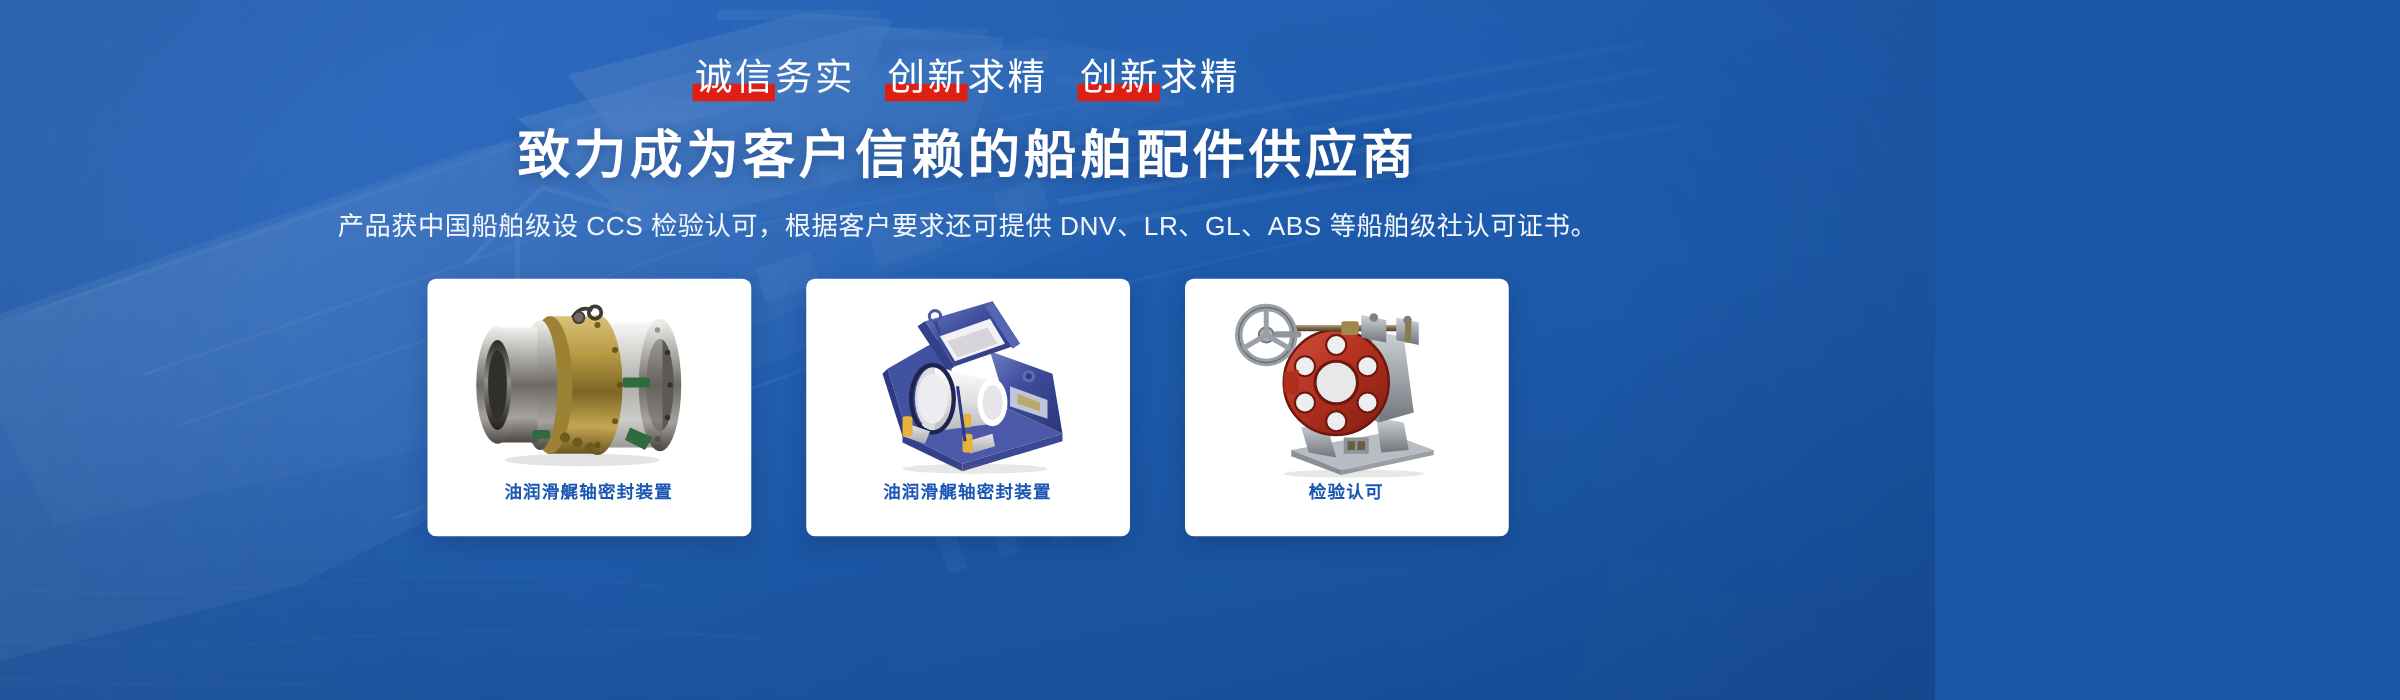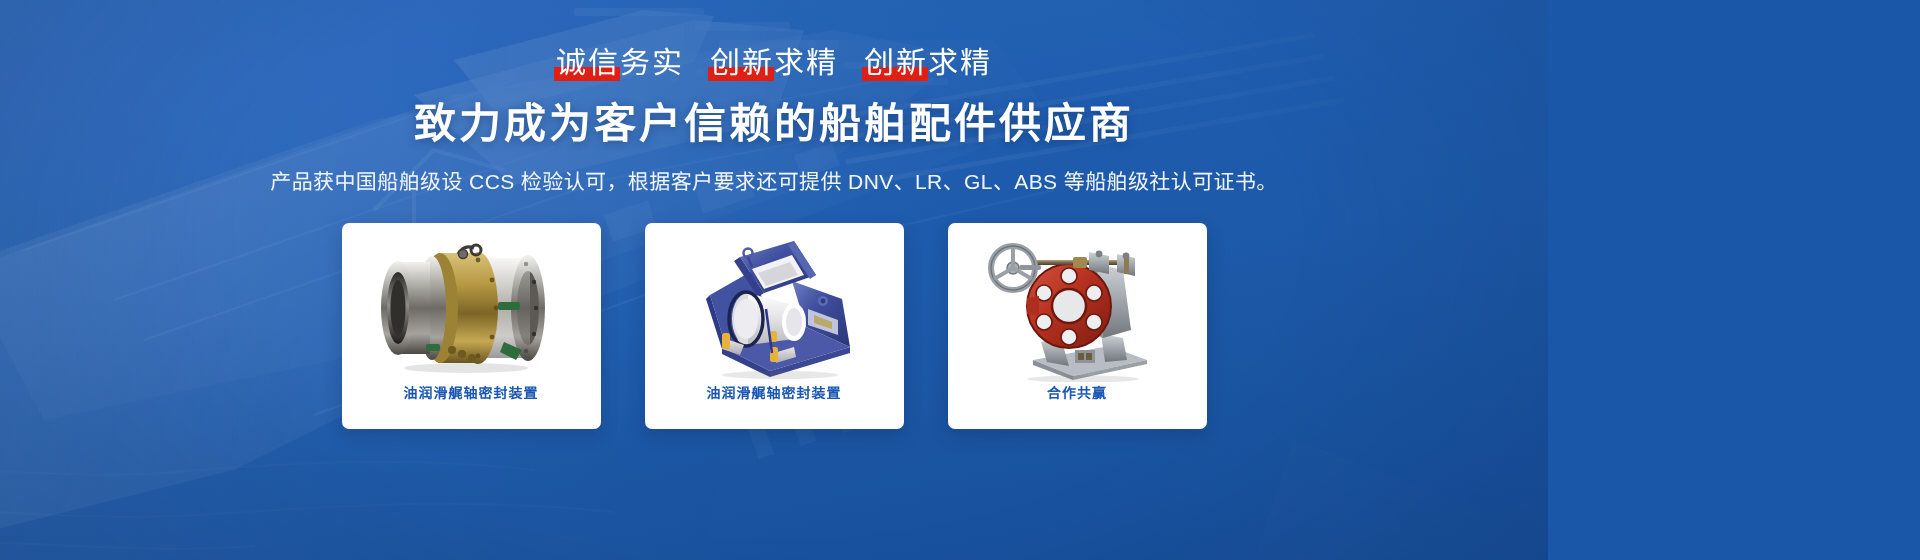--- a/index.html
+++ b/index.html
@@ -492,18 +492,18 @@
                 <path d="M36,34 L55,45"></path>
                 <path d="M36,34 L17,45"></path>
               </g>
             </g>
 
             <rect x="42" y="31" width="22" height="5" rx="2" fill="#8f959b"></rect>
 
             <ellipse cx="106" cy="145" rx="56" ry="3.4" fill="#6a6a6a" opacity=".16"></ellipse>
           </svg>
         </div>
-        <div class="card-label">合作共赢</div>
+        <div class="card-label">检验认可</div>
       </div>
 
     </div>
   </div>
 </div>
 
 </body></html>

